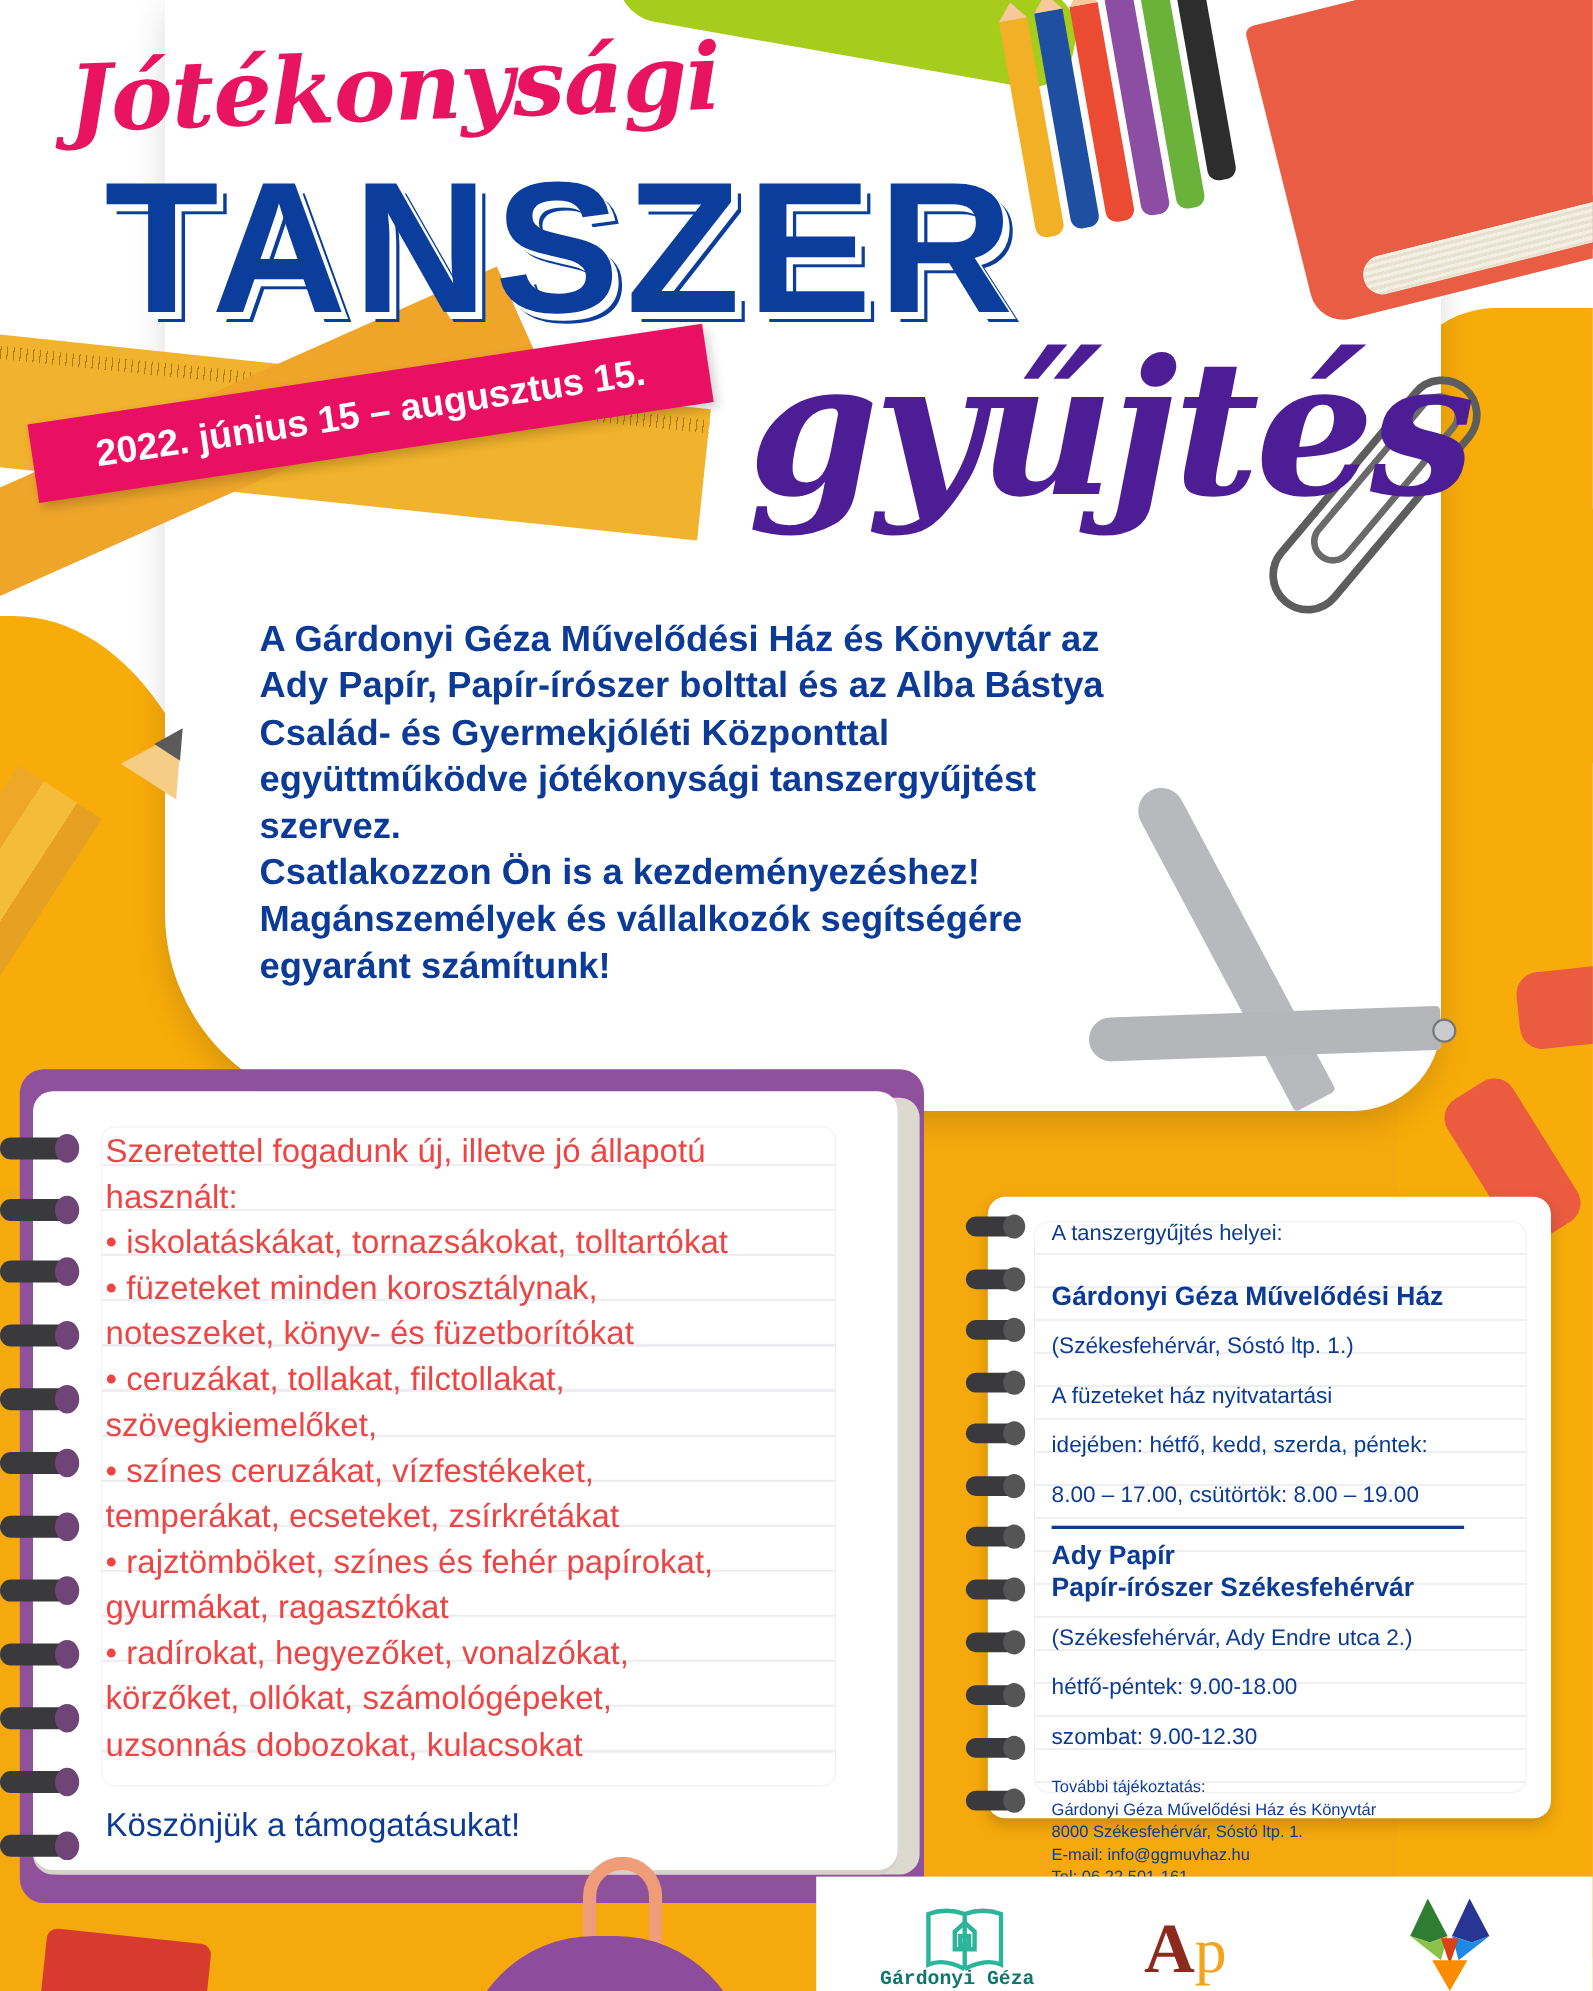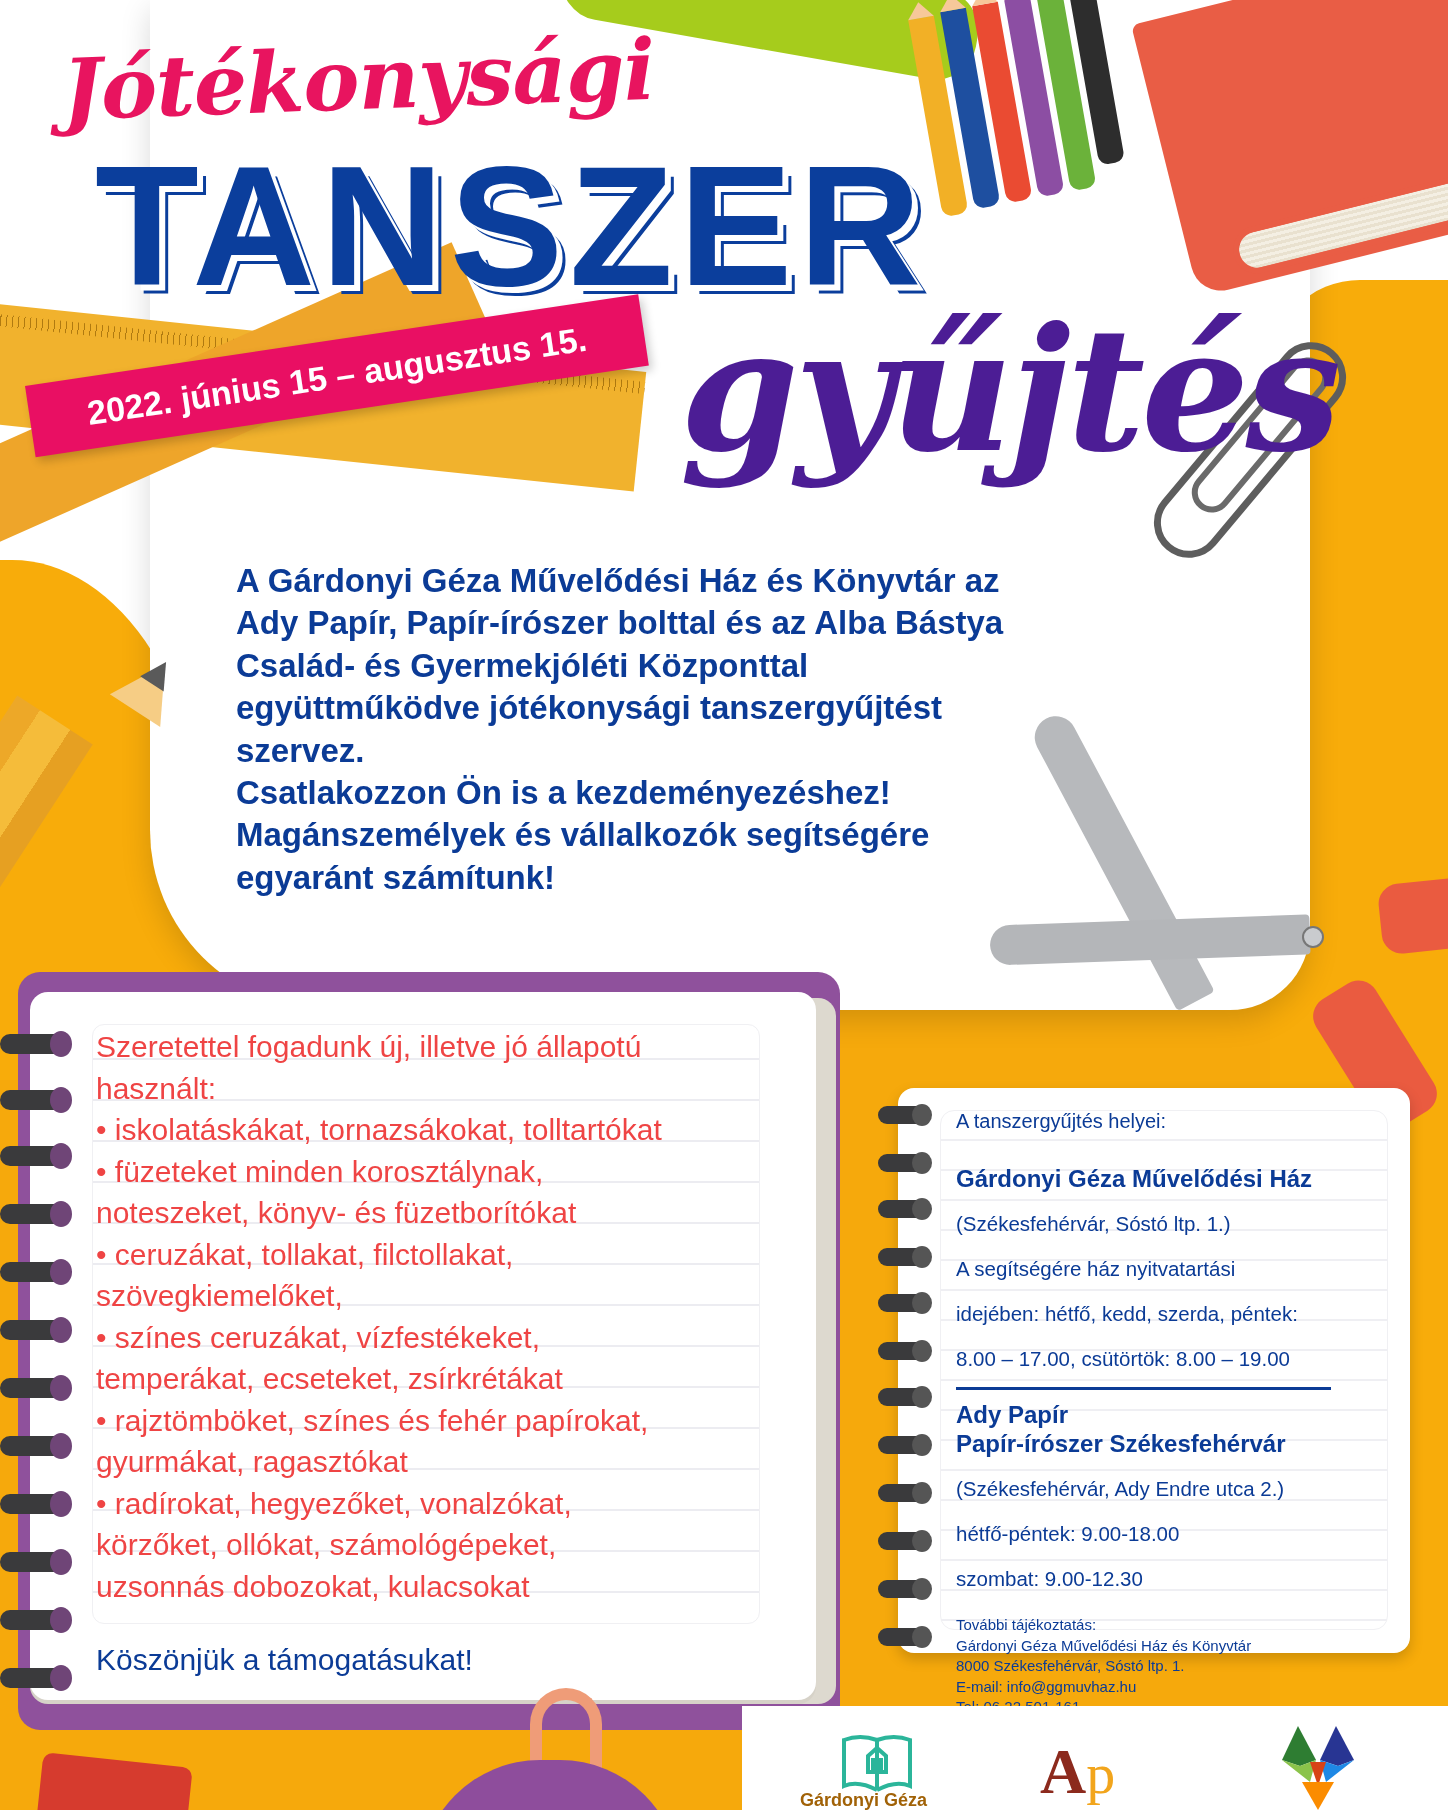--- a/index.html
+++ b/index.html
@@ -225,22 +225,22 @@
   .nb2-sep { width: 375px; height: 3px; background: #0b3b96; margin: 14px 0 10px; }
   .nb2-small { font-size: 15px; line-height: 20.5px; white-space: nowrap; }
   .nb2-gap { height: 22px; }
 
   
   .logo-strip {
     left: 742px; top: 1706px; width: 706px; height: 104px; background: #ffffff;
   }
   .logo1 { left: 838px; top: 1730px; width: 78px; height: 70px; }
   .logo1-text {
-    left: 800px; top: 1790px; font-family: Liberation Sans, sans-serif; font-weight: bold;
-    font-size: 18px; color: #a16207; white-space: nowrap;
+    left: 800px; top: 1790px; font-family: Liberation Mono, monospace; font-weight: bold;
+    font-size: 18px; color: #0f766e; white-space: nowrap;
   }
   .logo2 {
     left: 1040px; top: 1735px; font-family: "Liberation Serif", serif;
     font-size: 64px; color: #8c2a1d;
   }
   .logo2 span { color: #f2a51c; font-size: 58px; }
   .logo3 { left: 1280px; top: 1726px; width: 76px; height: 84px; }
 
   
   .backpack {
@@ -352,21 +352,21 @@
 <div class="layer nb2-ring" style="left:878px;top:1436px;"></div>
 <div class="layer nb2-ring" style="left:878px;top:1484px;"></div>
 <div class="layer nb2-ring" style="left:878px;top:1532px;"></div>
 <div class="layer nb2-ring" style="left:878px;top:1580px;"></div>
 <div class="layer nb2-ring" style="left:878px;top:1628px;"></div>
 
 <div class="layer nb2-text">
   <div class="nb2-head">A tanszergyűjtés helyei:</div>
   <div class="nb2-bold">Gárdonyi Géza Művelődési Ház</div>
   <div class="nb2-line">(Székesfehérvár, Sóstó ltp. 1.)</div>
-  <div class="nb2-line">A segítségére ház nyitvatartási</div>
+  <div class="nb2-line">A füzeteket ház nyitvatartási</div>
   <div class="nb2-line">idejében: hétfő, kedd, szerda, péntek:</div>
   <div class="nb2-line">8.00 – 17.00, csütörtök: 8.00 – 19.00</div>
   <div class="nb2-sep"></div>
   <div class="nb2-bold">Ady Papír</div>
   <div class="nb2-bold">Papír-írószer Székesfehérvár</div>
   <div class="nb2-line">(Székesfehérvár, Ady Endre utca 2.)</div>
   <div class="nb2-line">hétfő-péntek: 9.00-18.00</div>
   <div class="nb2-line">szombat: 9.00-12.30</div>
   <div class="nb2-gap"></div>
   <div class="nb2-small">További tájékoztatás:</div>

